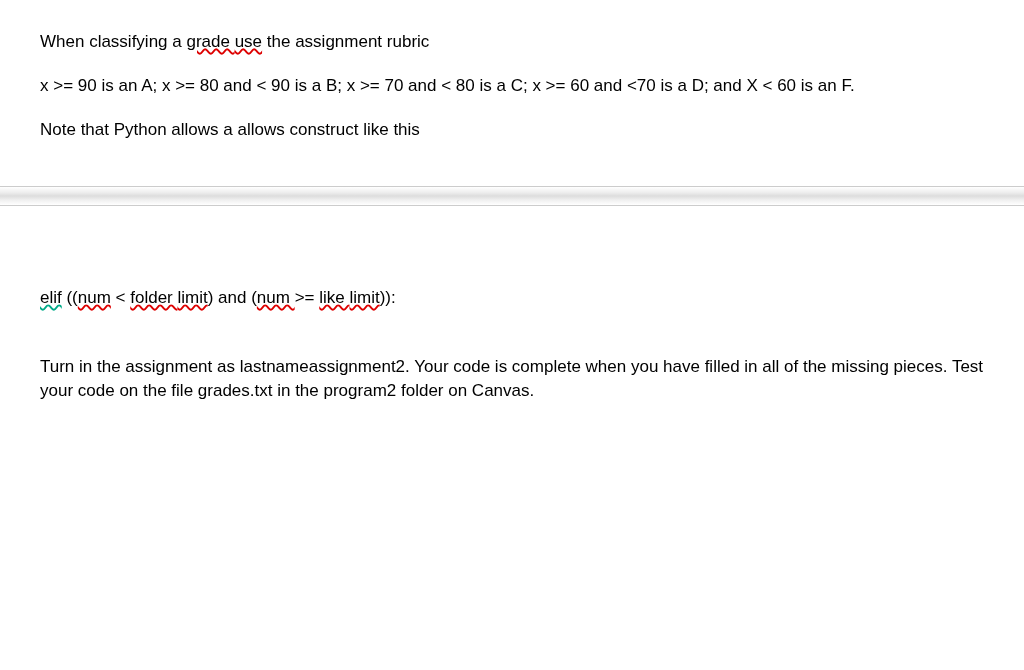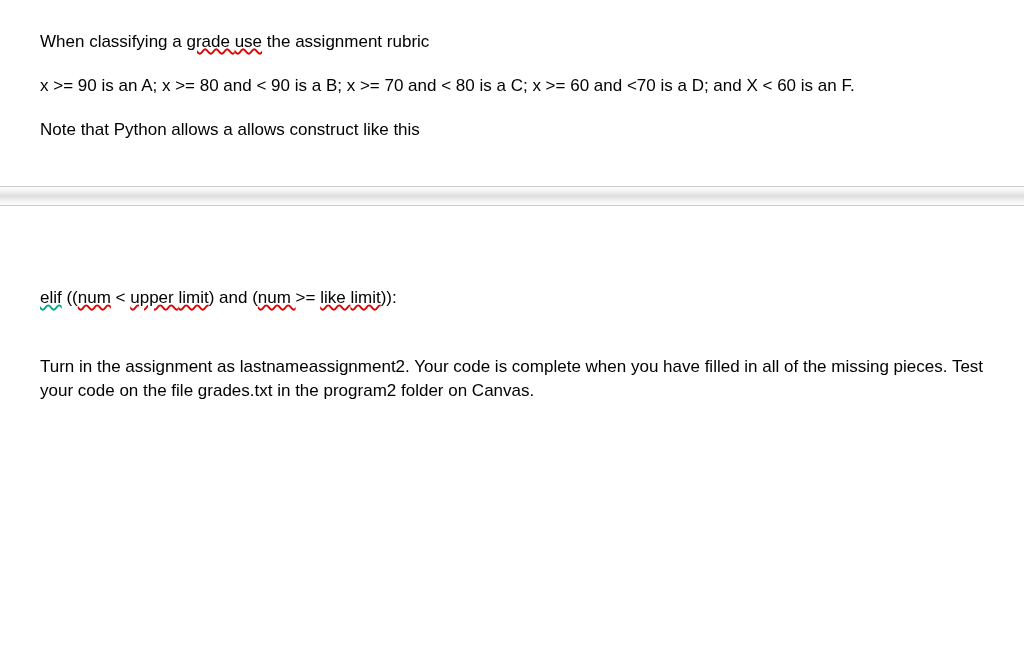--- a/index.html
+++ b/index.html
@@ -57,18 +57,18 @@
   <span>When classifying a </span><span class="spell-error">grade </span><span class="spell-error">use</span><span> the assignment rubric</span>
 </div>
 
 <div class="para content-block">x &gt;= 90 is an A; x &gt;= 80 and &lt; 90 is a B; x &gt;= 70 and &lt; 80 is a C; x &gt;= 60 and &lt;70 is a D; and X &lt; 60 is an F.</div>
 
 <div class="para content-block">Note that Python allows a allows construct like this</div>
 
 <div class="page-break"></div>
 
 <div class="para content-block">
-  <span class="grammar-error">elif</span><span> ((</span><span class="spell-error">num</span><span> &lt; </span><span class="spell-error">upper </span><span class="spell-error">limit</span><span>) and (</span><span class="spell-error">num </span><span>&gt;= </span><span class="spell-error">like </span><span class="spell-error">limit</span><span>)):</span>
+  <span class="grammar-error">elif</span><span> ((</span><span class="spell-error">num</span><span> &lt; </span><span class="spell-error">folder </span><span class="spell-error">limit</span><span>) and (</span><span class="spell-error">num </span><span>&gt;= </span><span class="spell-error">like </span><span class="spell-error">limit</span><span>)):</span>
 </div>
 
 <div style="height:25px"></div>
 
 <div class="para content-block">Turn in the assignment as lastnameassignment2. Your code is complete when you have filled in all of the missing pieces. Test your code on the file grades.txt in the program2 folder on Canvas.</div>
 
 </body></html>

